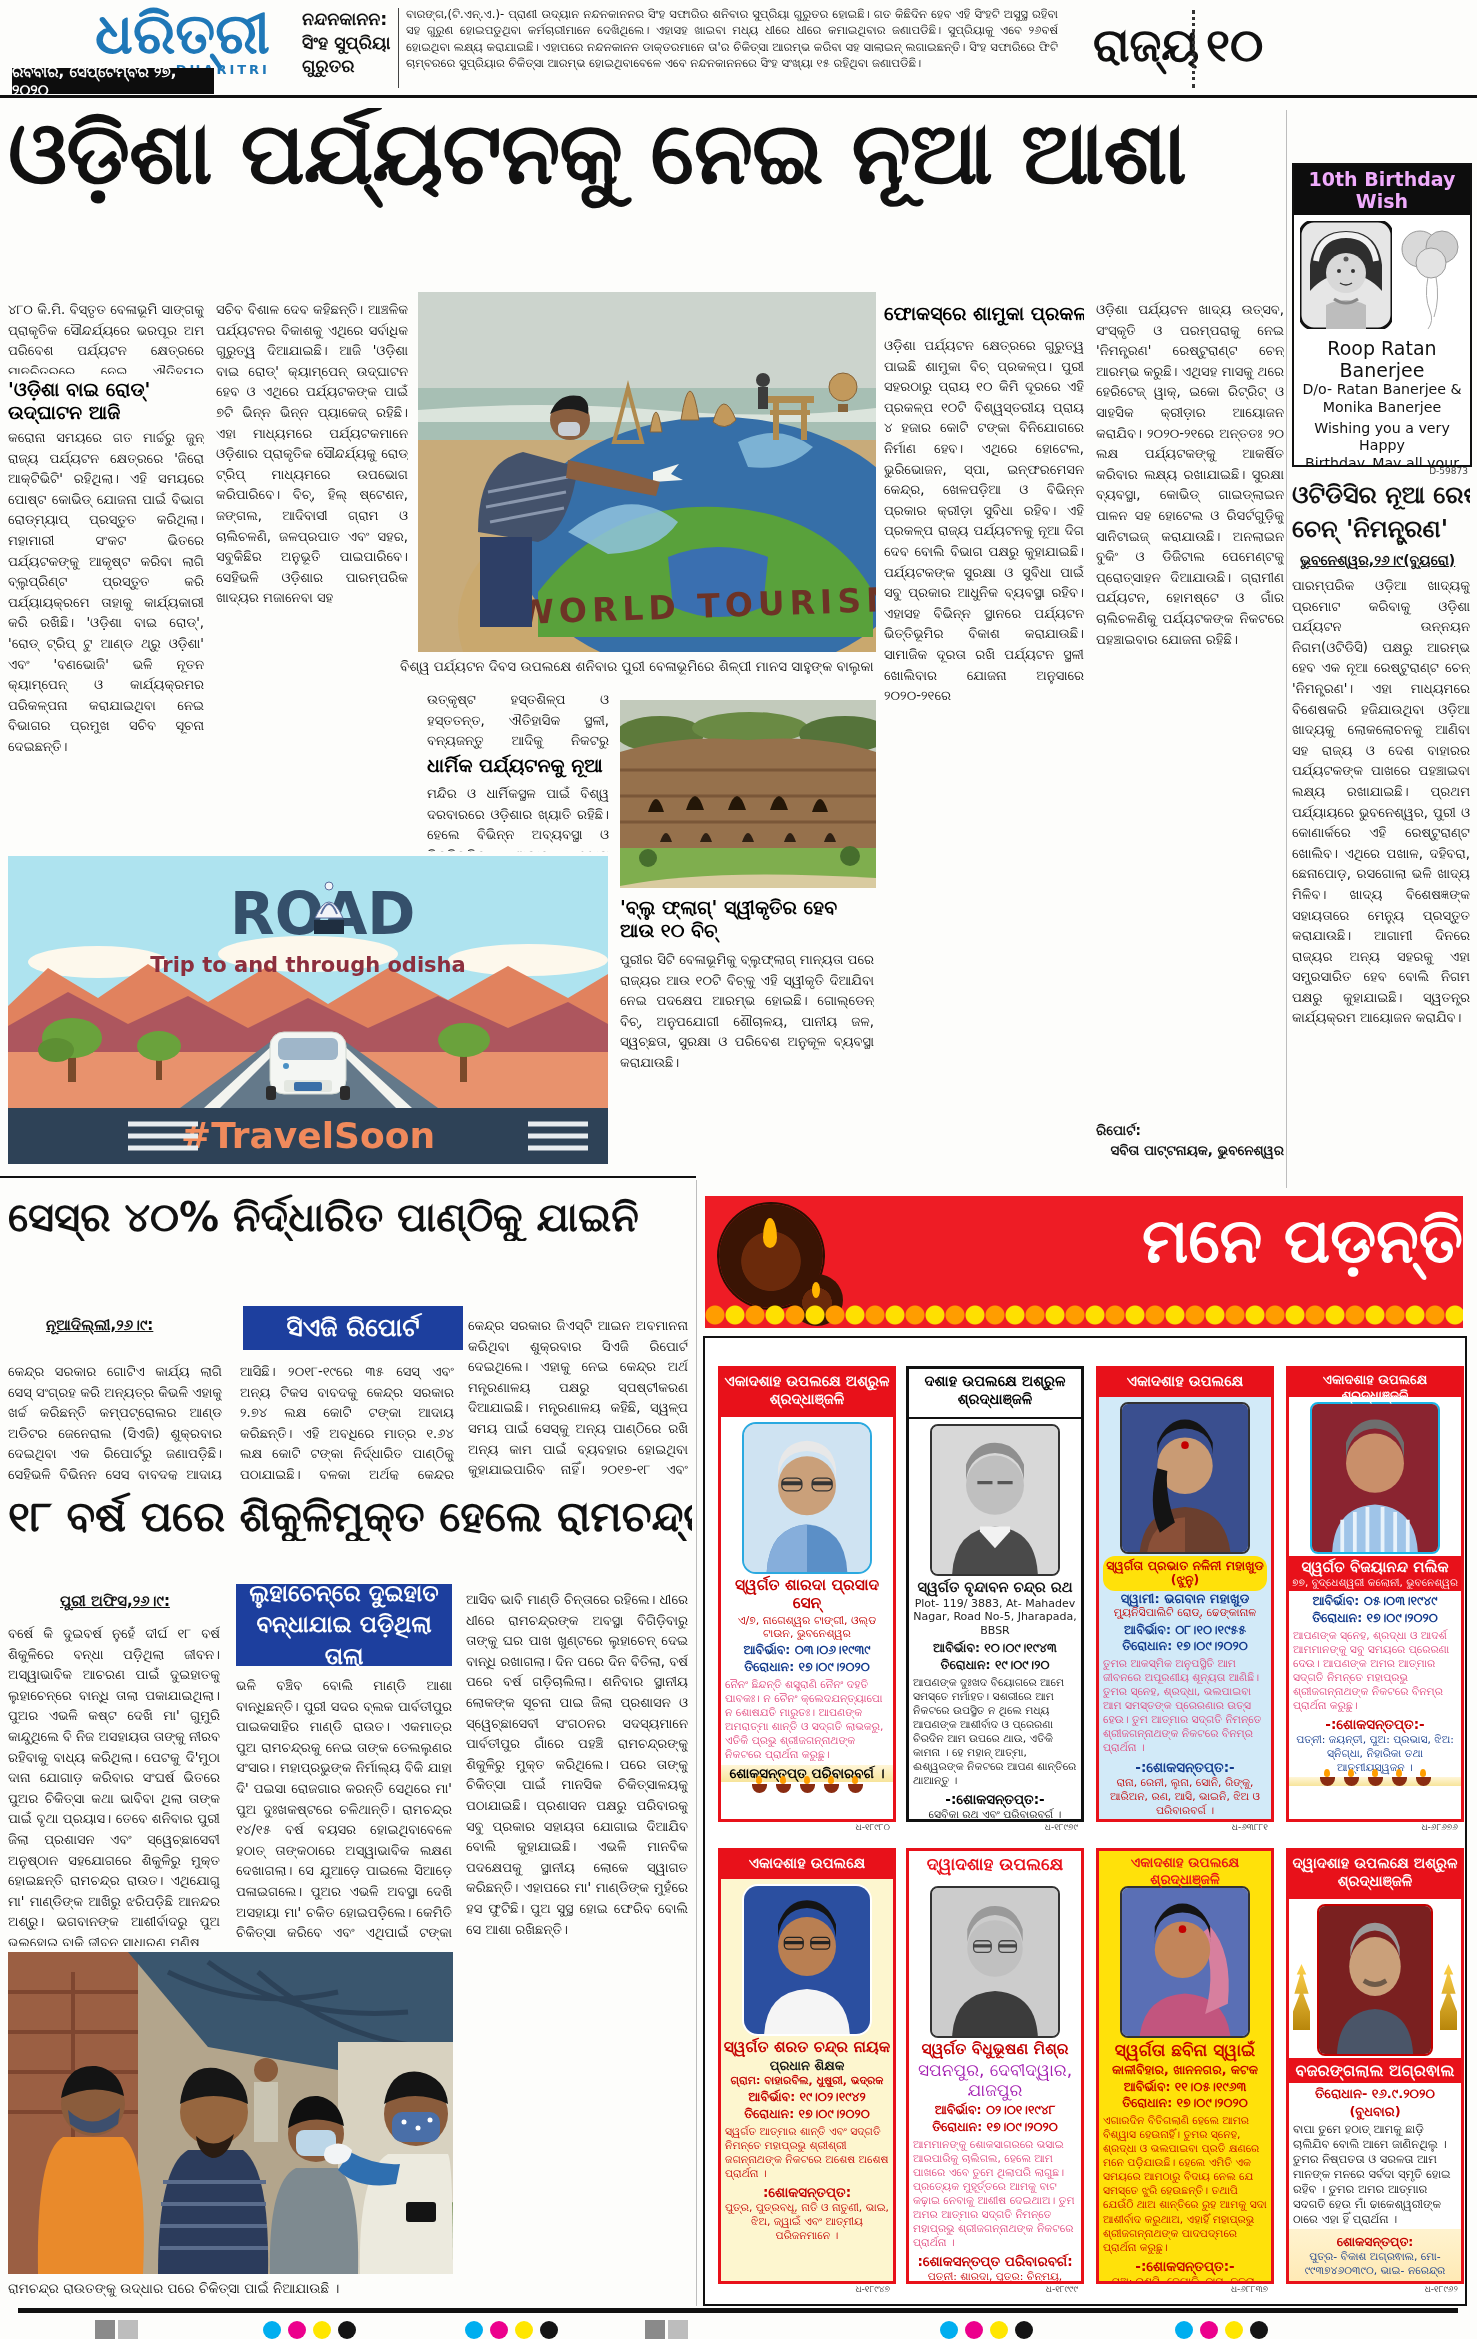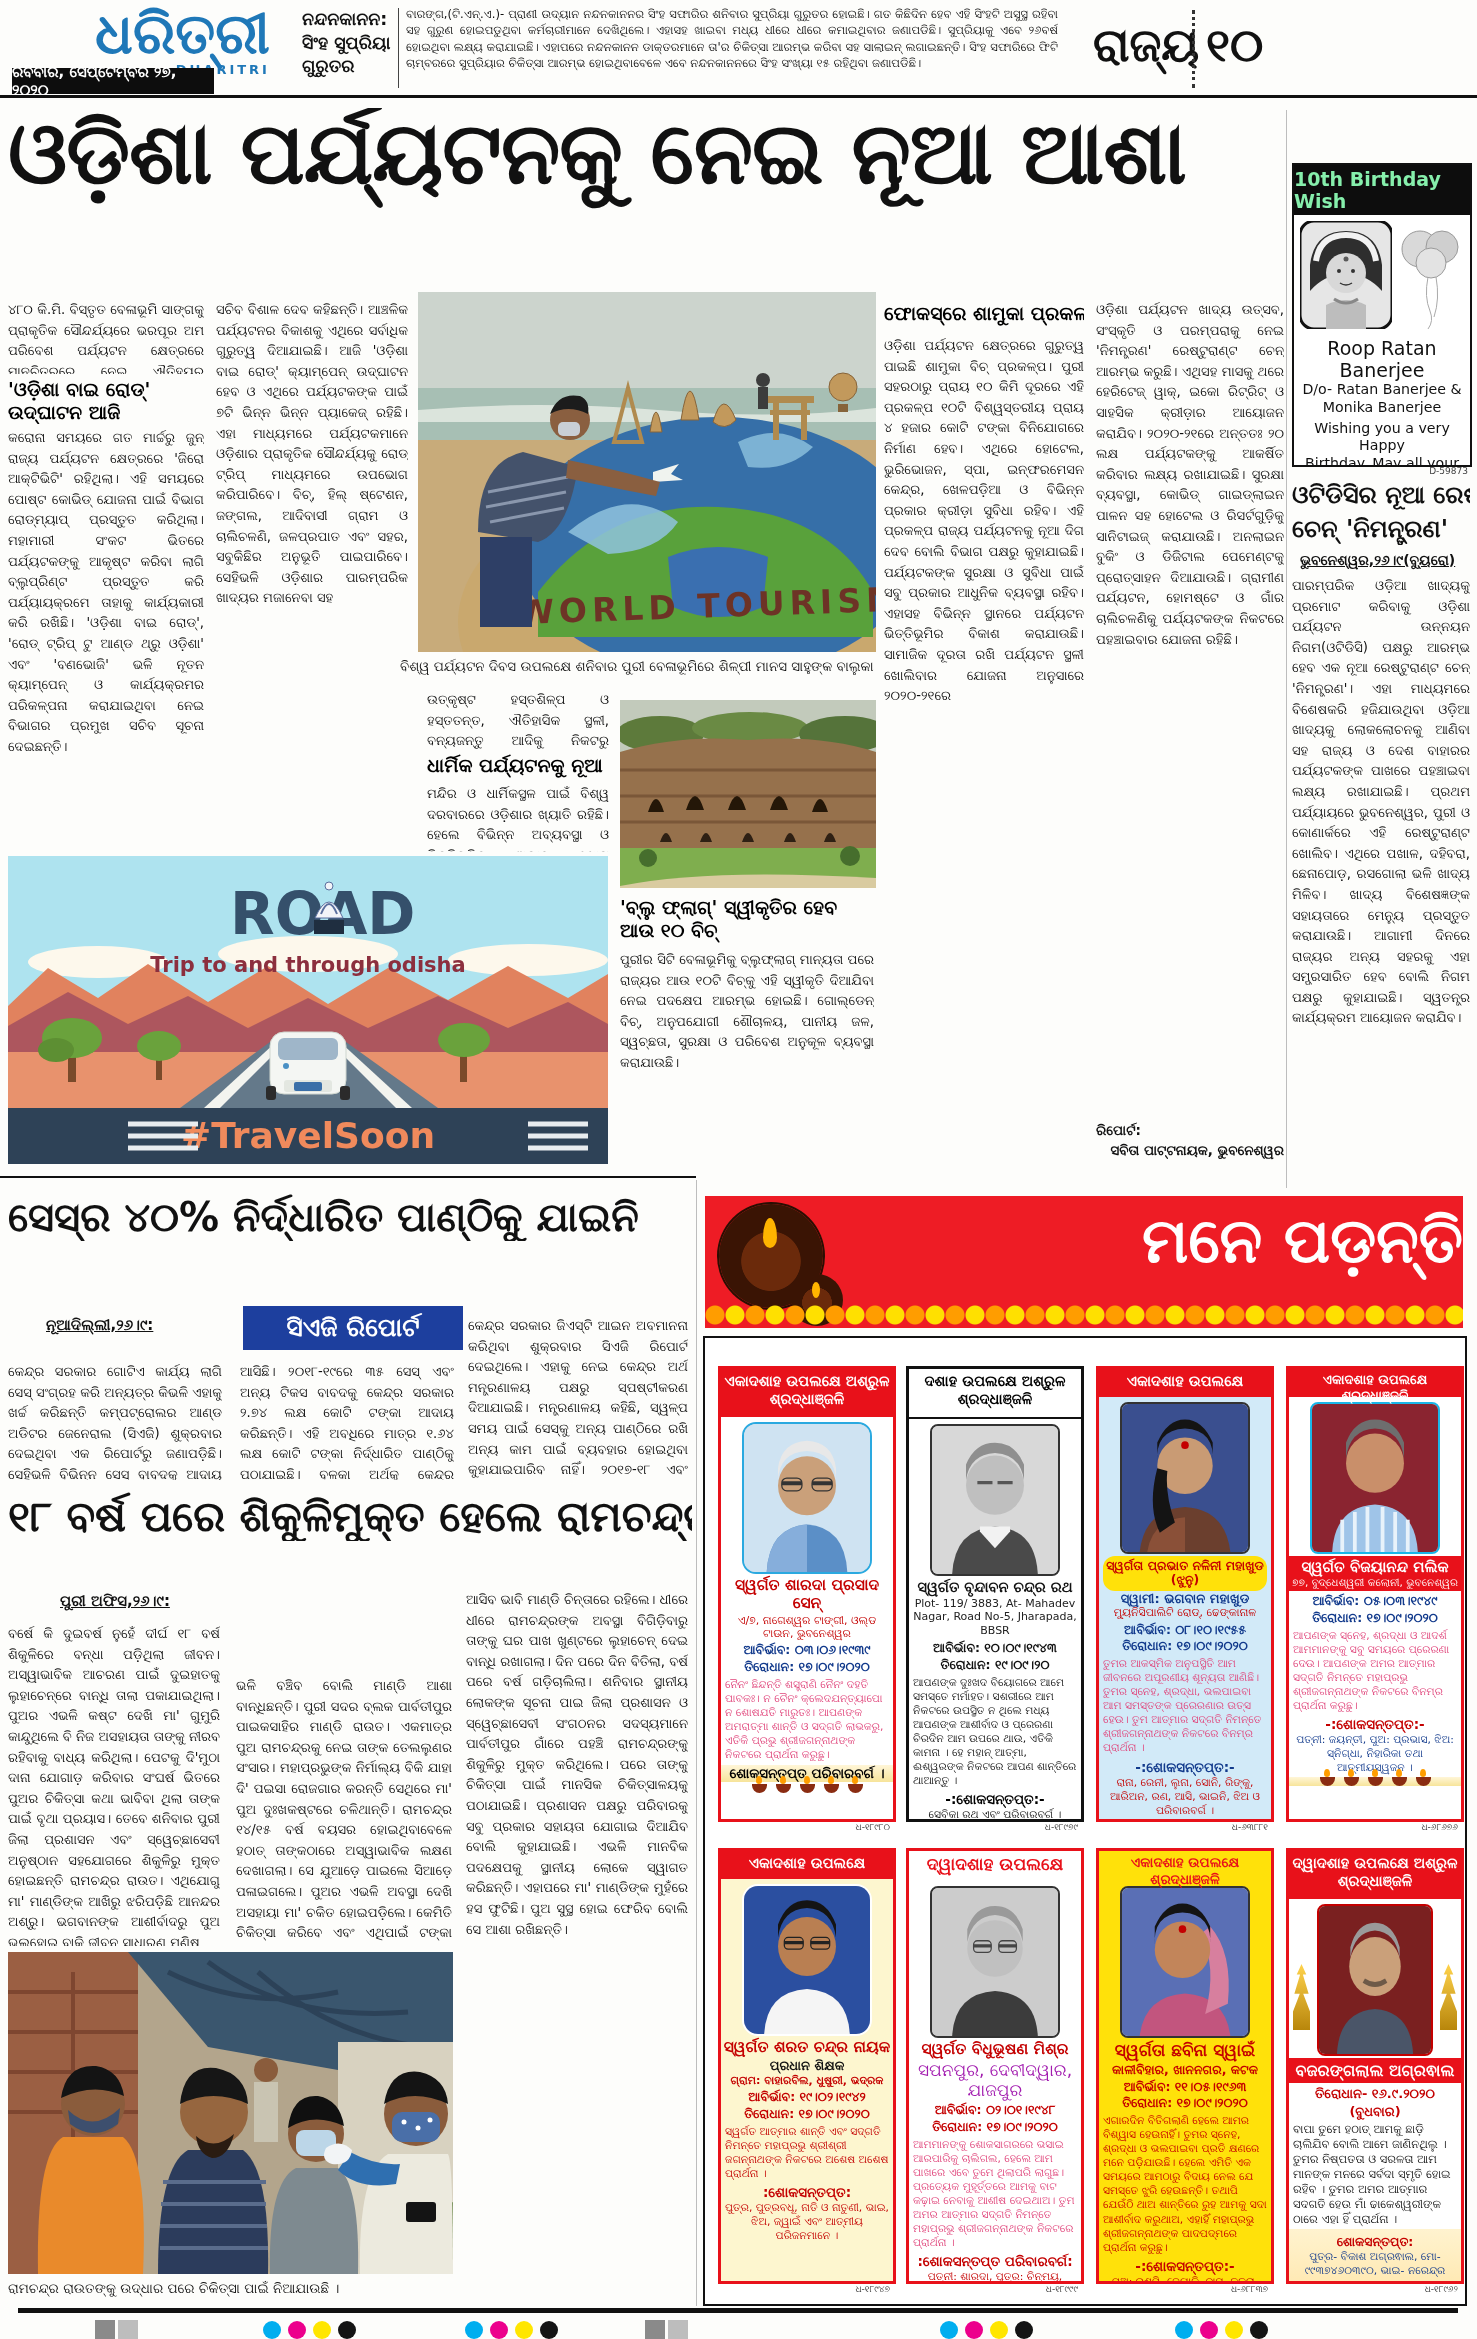--- a/index.html
+++ b/index.html
@@ -20,21 +20,21 @@
   .brief-title{font-weight:bold;font-size:17.5px;line-height:1.35}
   .brief-body{font-size:11.6px;line-height:1.42;text-align:justify;overflow:hidden}
   .section-lbl{font-size:46px;font-weight:bold;line-height:1}
   
   .main-hl{font-size:86px;font-weight:bold;line-height:1.05;white-space:nowrap;overflow:hidden;letter-spacing:-1px}
   .hl2{font-weight:bold;white-space:nowrap;overflow:hidden}
   .bluebox{background:#1d3f9e;color:#fff;font-weight:bold;display:flex;align-items:center;justify-content:center;text-align:center}
   .caption{font-size:13.5px;color:#111;overflow:hidden;white-space:nowrap}
   
   .bday{border:2.5px solid #111;background:#fff;overflow:hidden}
-  .bday .hd{background:#0d0d0d;color:#86efac;font-weight:bold;font-size:19px;padding:3px 0}
+  .bday .hd{background:#0d0d0d;color:#f0abfc;font-weight:bold;font-size:19px;text-align:center;padding:3px 0}
   .bday .nm{font-size:19px;text-align:center;margin-top:4px}
   .bday .ln{font-size:14.2px;text-align:center;line-height:1.25}
   
   .card{position:absolute;width:172px;border:3px solid #e8111a;background:#fff;overflow:hidden;text-align:center}
   .card .hd{font-weight:bold;font-size:14.5px;line-height:1.25;padding:3px 2px;color:#fff;background:#e8111a}
   .card .ph{margin:5px auto 2px;width:126px;height:148px;border:2px solid #333;border-radius:8px;overflow:hidden;background:#ddd}
   .card .nm{font-weight:bold;font-size:15.5px;line-height:1.15;color:#c40000;padding:1px 2px}
   .card .s1{font-weight:bold;font-size:12px;color:#123a8c;line-height:1.2}
   .card .s2{font-size:11px;color:#c40000;line-height:1.2}
   .card .dt{font-weight:bold;font-size:12.5px;color:#123a8c;line-height:1.35;margin-top:2px}
@@ -252,20 +252,24 @@
 
   <div class="abs hl2" style="left:8px;top:1194px;width:684px;font-size:40px">ସେସ୍‌ର ୪୦% ନିର୍ଦ୍ଧାରିତ ପାଣ୍ଠିକୁ ଯାଇନି</div>
   <div class="abs dl" style="left:46px;top:1316px">ନୂଆଦିଲ୍ଲୀ,୨୬।୯:</div>
   <div class="abs bluebox" style="left:243px;top:1306px;width:220px;height:44px;font-size:25px">ସିଏଜି ରିପୋର୍ଟ</div>
   <div class="bt" style="left:8px;top:1362px;width:214px;height:118px">କେନ୍ଦ୍ର ସରକାର ଗୋଟିଏ କାର୍ଯ୍ୟ ଲାଗି ସେସ୍ ସଂଗ୍ରହ କରି ଅନ୍ୟତ୍ର କିଭଳି ଏହାକୁ ଖର୍ଚ୍ଚ କରିଛନ୍ତି କମ୍ପଟ୍ରୋଲର ଆଣ୍ଡ ଅଡିଟର ଜେନେରାଲ (ସିଏଜି) ଶୁକ୍ରବାର ଦେଇଥିବା ଏକ ରିପୋର୍ଟରୁ ଜଣାପଡ଼ିଛି। ସେହିଭଳି ବିଭିନ୍ନ ସେସ୍ ବାବଦକୁ ଆଦାୟ ହୋଇଥିବା ମୋଟ ସେସ୍‌ର ୪୦% ଅର୍ଥ ନିର୍ଦ୍ଧାରିତ ପାଣ୍ଠିକୁ ଯାଇ ନ ଥିବା ଶନିବାର ସିଏଜିଙ୍କ ରିପୋର୍ଟରୁ ସାମ୍ନାକୁ</div>
   <div class="bt" style="left:240px;top:1362px;width:214px;height:118px">ଆସିଛି। ୨୦୧୮-୧୯ରେ ୩୫ ସେସ୍ ଏବଂ ଅନ୍ୟ ଟିକସ ବାବଦକୁ କେନ୍ଦ୍ର ସରକାର ୨.୭୪ ଲକ୍ଷ କୋଟି ଟଙ୍କା ଆଦାୟ କରିଛନ୍ତି। ଏହି ଅବଧିରେ ମାତ୍ର ୧.୬୪ ଲକ୍ଷ କୋଟି ଟଙ୍କା ନିର୍ଦ୍ଧାରିତ ପାଣ୍ଠିକୁ ପଠାଯାଇଛି। ବଳକା ଅର୍ଥକୁ କେନ୍ଦ୍ର ସରକାର କନ୍‌ସୋଲିଡେଟେଡ୍ ଫଣ୍ଡ ଅଫ୍ ଇଣ୍ଡିଆ(ସିଏଫ୍‌ଆଇ)ରେ ରଖିଥିବା ରିପୋର୍ଟରେ କୁହାଯାଇଛି।</div>
   <div class="bt" style="left:468px;top:1316px;width:220px;height:164px">କେନ୍ଦ୍ର ସରକାର ଜିଏସ୍‌ଟି ଆଇନ ଅବମାନନା କରିଥିବା ଶୁକ୍ରବାର ସିଏଜି ରିପୋର୍ଟ ଦେଇଥିଲେ। ଏହାକୁ ନେଇ କେନ୍ଦ୍ର ଅର୍ଥ ମନ୍ତ୍ରଣାଳୟ ପକ୍ଷରୁ ସ୍ପଷ୍ଟୀକରଣ ଦିଆଯାଇଛି। ମନ୍ତ୍ରଣାଳୟ କହିଛି, ସ୍ୱଳ୍ପ ସମୟ ପାଇଁ ସେସ୍‌କୁ ଅନ୍ୟ ପାଣ୍ଠିରେ ରଖି ଅନ୍ୟ କାମ ପାଇଁ ବ୍ୟବହାର ହୋଇଥିବା କୁହାଯାଇପାରିବ ନାହିଁ। ୨୦୧୭-୧୮ ଏବଂ ୨୦୧୮-୧୯ରେ ରାଜ୍ୟଗୁଡ଼ିକୁ କ୍ଷତିପୂରଣ ବାବଦ ସମ୍ପୂର୍ଣ୍ଣ ଅର୍ଥ କେନ୍ଦ୍ର ସରକାର ପ୍ରଦାନ କରିଥିବା ମନ୍ତ୍ରଣାଳୟ ସ୍ପଷ୍ଟ କରିଛି।</div>
 
   <div class="abs hl2" style="left:8px;top:1492px;width:684px;font-size:42px">୧୮ ବର୍ଷ ପରେ ଶିକୁଳିମୁକ୍ତ ହେଲେ ରାମଚନ୍ଦ୍ର</div>
   <div class="abs dl" style="left:60px;top:1592px">ପୁରୀ ଅଫିସ,୨୬।୯:</div>
+  <div class="abs bluebox" style="left:236px;top:1584px;width:216px;height:82px;font-size:23px;flex-direction:column;line-height:1.35">
+    <span>ଲୁହାଚେନ୍‌ରେ ଦୁଇହାତ</span>
+    <span>ବନ୍ଧାଯାଇ ପଡ଼ିଥିଲା ତାଲା</span>
+  </div>
   <div class="bt" style="left:8px;top:1624px;width:212px;height:322px">ବର୍ଷେ କି ଦୁଇବର୍ଷ ନୁହେଁ ଦୀର୍ଘ ୧୮ ବର୍ଷ ଶିକୁଳିରେ ବନ୍ଧା ପଡ଼ିଥିଲା ଜୀବନ। ଅସ୍ୱାଭାବିକ ଆଚରଣ ପାଇଁ ଦୁଇହାତକୁ ଲୁହାଚେନ୍‌ରେ ବାନ୍ଧି ତାଲା ପକାଯାଇଥିଲା। ପୁଅର ଏଭଳି କଷ୍ଟ ଦେଖି ମା' ଗୁମୁରି କାନ୍ଦୁଥିଲେ ବି ନିଜ ଅସହାୟତା ତାଙ୍କୁ ନୀରବ ରହିବାକୁ ବାଧ୍ୟ କରିଥିଲା। ପେଟକୁ ଦି'ମୁଠା ଦାନା ଯୋଗାଡ଼ କରିବାର ସଂଘର୍ଷ ଭିତରେ ପୁଅର ଚିକିତ୍ସା କଥା ଭାବିବା ଥିଲା ତାଙ୍କ ପାଇଁ ବୃଥା ପ୍ରୟାସ। ତେବେ ଶନିବାର ପୁରୀ ଜିଲା ପ୍ରଶାସନ ଏବଂ ସ୍ୱେଚ୍ଛାସେବୀ ଅନୁଷ୍ଠାନ ସହଯୋଗରେ ଶିକୁଳିରୁ ମୁକ୍ତ ହୋଇଛନ୍ତି ରାମଚନ୍ଦ୍ର ରାଉତ। ଏଥିଯୋଗୁ ମା' ମାଣ୍ଡିଙ୍କ ଆଖିରୁ ଝରିପଡ଼ିଛି ଆନନ୍ଦର ଅଶ୍ରୁ। ଭଗବାନଙ୍କ ଆଶୀର୍ବାଦରୁ ପୁଅ ଭଲହୋଇ ବାକି ଜୀବନ ସାଧାରଣ ମଣିଷ</div>
   <div class="bt" style="left:236px;top:1676px;width:216px;height:270px">ଭଳି ବଞ୍ଚିବ ବୋଲି ମାଣ୍ଡି ଆଶା ବାନ୍ଧିଛନ୍ତି। ପୁରୀ ସଦର ବ୍ଲକ ପାର୍ବତୀପୁର ପାଇକସାହିର ମାଣ୍ଡି ରାଉତ। ଏକମାତ୍ର ପୁଅ ରାମଚନ୍ଦ୍ରକୁ ନେଇ ତାଙ୍କ ତେଲଲୁଣର ସଂସାର। ମହାପ୍ରଭୁଙ୍କ ନିର୍ମାଲ୍ୟ ବିକି ଯାହା ଦି' ପଇସା ରୋଜଗାର କରନ୍ତି ସେଥିରେ ମା' ପୁଅ ଦୁଃଖକଷ୍ଟରେ ଚଳିଥାନ୍ତି। ରାମଚନ୍ଦ୍ର ୧୪/୧୫ ବର୍ଷ ବୟସର ହୋଇଥିବାବେଳେ ହଠାତ୍ ତାଙ୍କଠାରେ ଅସ୍ୱାଭାବିକ ଲକ୍ଷଣ ଦେଖାଗଲା। ସେ ଯୁଆଡ଼େ ପାଇଲେ ସିଆଡ଼େ ପଳାଇଗଲେ। ପୁଅର ଏଭଳି ଅବସ୍ଥା ଦେଖି ଅସହାୟା ମା' ଚକିତ ହୋଇପଡ଼ିଲେ। କେମିତି ଚିକିତ୍ସା କରିବେ ଏବଂ ଏଥିପାଇଁ ଟଙ୍କା କେଉଁଠୁ</div>
   <div class="bt" style="left:466px;top:1590px;width:222px;height:712px">ଆସିବ ଭାବି ମାଣ୍ଡି ଚିନ୍ତାରେ ରହିଲେ। ଧୀରେ ଧୀରେ ରାମଚନ୍ଦ୍ରଙ୍କ ଅବସ୍ଥା ବିଗିଡ଼ିବାରୁ ତାଙ୍କୁ ଘର ପାଖ ଖୁଣ୍ଟରେ ଲୁହାଚେନ୍ ଦେଇ ବାନ୍ଧି ରଖାଗଲା। ଦିନ ପରେ ଦିନ ବିତିଲା, ବର୍ଷ ପରେ ବର୍ଷ ଗଡ଼ିଚାଲିଲା। ଶନିବାର ସ୍ଥାନୀୟ ଲୋକଙ୍କ ସୂଚନା ପାଇ ଜିଲା ପ୍ରଶାସନ ଓ ସ୍ୱେଚ୍ଛାସେବୀ ସଂଗଠନର ସଦସ୍ୟମାନେ ପାର୍ବତୀପୁର ଗାଁରେ ପହଞ୍ଚି ରାମଚନ୍ଦ୍ରଙ୍କୁ ଶିକୁଳିରୁ ମୁକ୍ତ କରିଥିଲେ। ପରେ ତାଙ୍କୁ ଚିକିତ୍ସା ପାଇଁ ମାନସିକ ଚିକିତ୍ସାଳୟକୁ ପଠାଯାଇଛି। ପ୍ରଶାସନ ପକ୍ଷରୁ ପରିବାରକୁ ସବୁ ପ୍ରକାର ସହାୟତା ଯୋଗାଇ ଦିଆଯିବ ବୋଲି କୁହାଯାଇଛି। ଏଭଳି ମାନବିକ ପଦକ୍ଷେପକୁ ସ୍ଥାନୀୟ ଲୋକେ ସ୍ୱାଗତ କରିଛନ୍ତି। ଏହାପରେ ମା' ମାଣ୍ଡିଙ୍କ ମୁହଁରେ ହସ ଫୁଟିଛି। ପୁଅ ସୁସ୍ଥ ହୋଇ ଫେରିବ ବୋଲି ସେ ଆଶା ରଖିଛନ୍ତି।</div>
 
   <svg class="abs" style="left:8px;top:1952px" width="445" height="322" viewBox="0 0 445 322" preserveAspectRatio="none">
     <rect width="445" height="322" fill="#b3a58c"></rect>
     <rect width="130" height="322" fill="#9b5f43"></rect>
     <path d="M0 40 H130 M0 80 H130 M0 120 H130 M0 160 H130 M65 20 V300" stroke="#7e4630" stroke-width="4"></path>
     <polygon points="120,0 445,0 445,130 330,118 200,95" fill="#3a566e"></polygon>
     <path d="M160 20 Q240 60 330 40 M200 10 Q280 70 400 60 M250 20 Q330 90 430 96" stroke="#2c4258" stroke-width="5" fill="none"></path>

